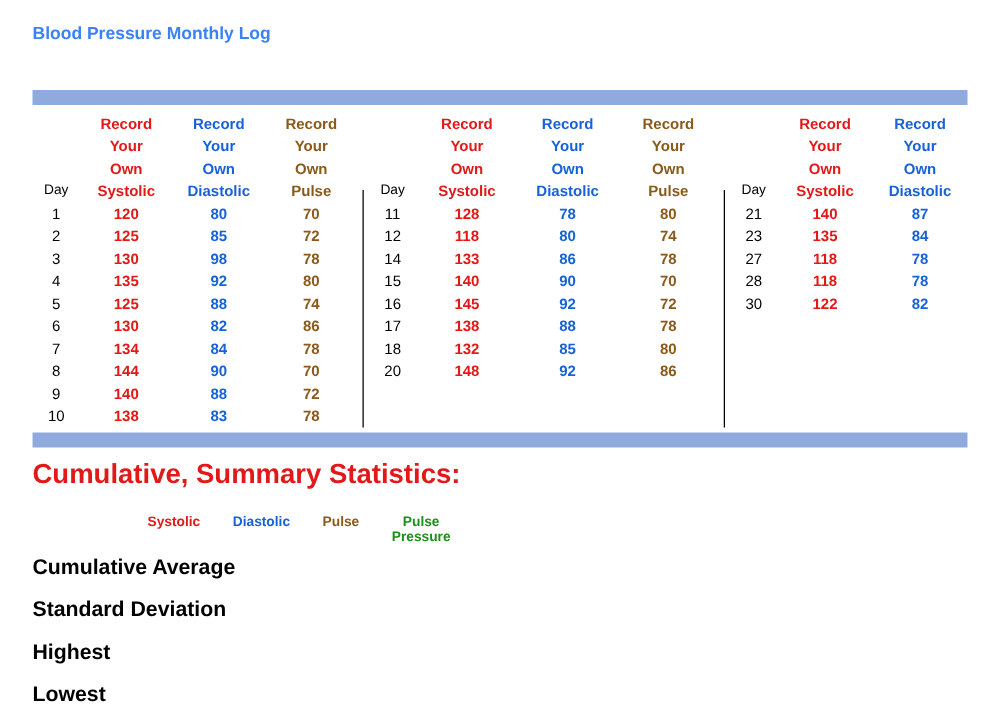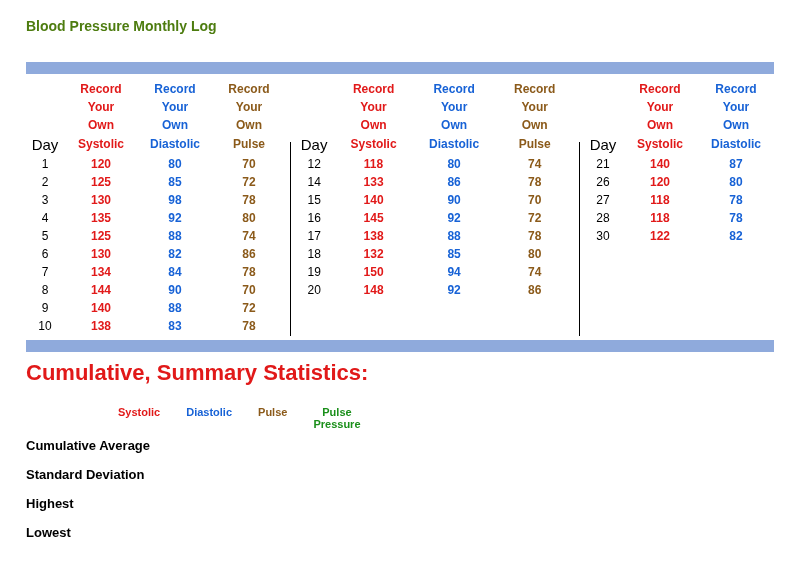--- a/index.html
+++ b/index.html
@@ -8,22 +8,22 @@
     font-size: 12px;
     color: #000;
     margin: 0;
     padding: 18px 26px;
     background: #fff;
     width: 800px;
   }
   .title {
     font-size: 14px;
     font-weight: 600;
-    margin-bottom: 28px;
-    color: #4d7c0f;
+    margin-bottom: 38px;
+    color: #3b82f6;
   }
   .blue-bar {
     height: 12px;
     background: #8faadc;
     margin-bottom: 6px;
   }
   .blocks {
     display: flex;
     align-items: stretch;
   }
@@ -54,41 +54,41 @@
   .b2 .col-v { width: 80px; }
   .b3 .col-v { width: 76px; }
   .hdr {
     font-weight: 600;
     font-size: 12px;
   }
   .sys { color: #e11919; }
   .dia { color: #1762d6; }
   .pul { color: #8b5a1a; }
   .pp  { color: #1a8f1a; }
-  .day-lbl { font-size: 15px; color:#000; }
+  .day-lbl { font-size: 11px; color:#000; }
   .day-val { font-size: 12px; color:#000; }
   .data-table td { font-weight:600; font-size:12px; }
   .data-table td.day-val { font-weight:400; }
   .summary-title {
     color: #e11919;
     font-size: 22px;
     font-weight: 600;
     margin: 8px 0 20px 0;
   }
   .summary-hdr {
     display: flex;
     padding-left: 92px;
     gap: 26px;
     font-size: 11px;
     font-weight: 600;
     margin-bottom: 6px;
   }
   .summary-hdr span { text-align:center; }
   .stat-row {
-    font-size: 13px;
+    font-size: 17px;
     font-weight: 600;
     color: #000;
     margin: 8px 0 14px 0;
   }
 </style>
 </head>
 <body>
 
 <div class="title">Blood Pressure Monthly Log</div>
 
@@ -242,20 +242,26 @@
       </table>
     <table class="data-table b2">
       <colgroup>
           <col class="col-day">
           <col class="col-v">
           <col class="col-v">
           <col class="col-v">
         </colgroup>
       <tbody id="b2body">
           <tr>
+            <td class="day-val">11</td>
+            <td class="sys">128</td>
+            <td class="dia">78</td>
+            <td class="pul">80</td>
+          </tr>
+          <tr>
             <td class="day-val">12</td>
             <td class="sys">118</td>
             <td class="dia">80</td>
             <td class="pul">74</td>
           </tr>
           <tr>
             <td class="day-val">14</td>
             <td class="sys">133</td>
             <td class="dia">86</td>
             <td class="pul">78</td>
@@ -278,26 +284,20 @@
             <td class="dia">88</td>
             <td class="pul">78</td>
           </tr>
           <tr>
             <td class="day-val">18</td>
             <td class="sys">132</td>
             <td class="dia">85</td>
             <td class="pul">80</td>
           </tr>
           <tr>
-            <td class="day-val">19</td>
-            <td class="sys">150</td>
-            <td class="dia">94</td>
-            <td class="pul">74</td>
-          </tr>
-          <tr>
             <td class="day-val">20</td>
             <td class="sys">148</td>
             <td class="dia">92</td>
             <td class="pul">86</td>
           </tr>
         </tbody>
     </table>
   </div>
 
   <div class="sep"></div>
@@ -338,23 +338,23 @@
           <col class="col-v">
           <col class="col-v">
         </colgroup>
       <tbody id="b3body">
           <tr>
             <td class="day-val">21</td>
             <td class="sys">140</td>
             <td class="dia">87</td>
           </tr>
           <tr>
-            <td class="day-val">26</td>
-            <td class="sys">120</td>
-            <td class="dia">80</td>
+            <td class="day-val">23</td>
+            <td class="sys">135</td>
+            <td class="dia">84</td>
           </tr>
           <tr>
             <td class="day-val">27</td>
             <td class="sys">118</td>
             <td class="dia">78</td>
           </tr>
           <tr>
             <td class="day-val">28</td>
             <td class="sys">118</td>
             <td class="dia">78</td>

